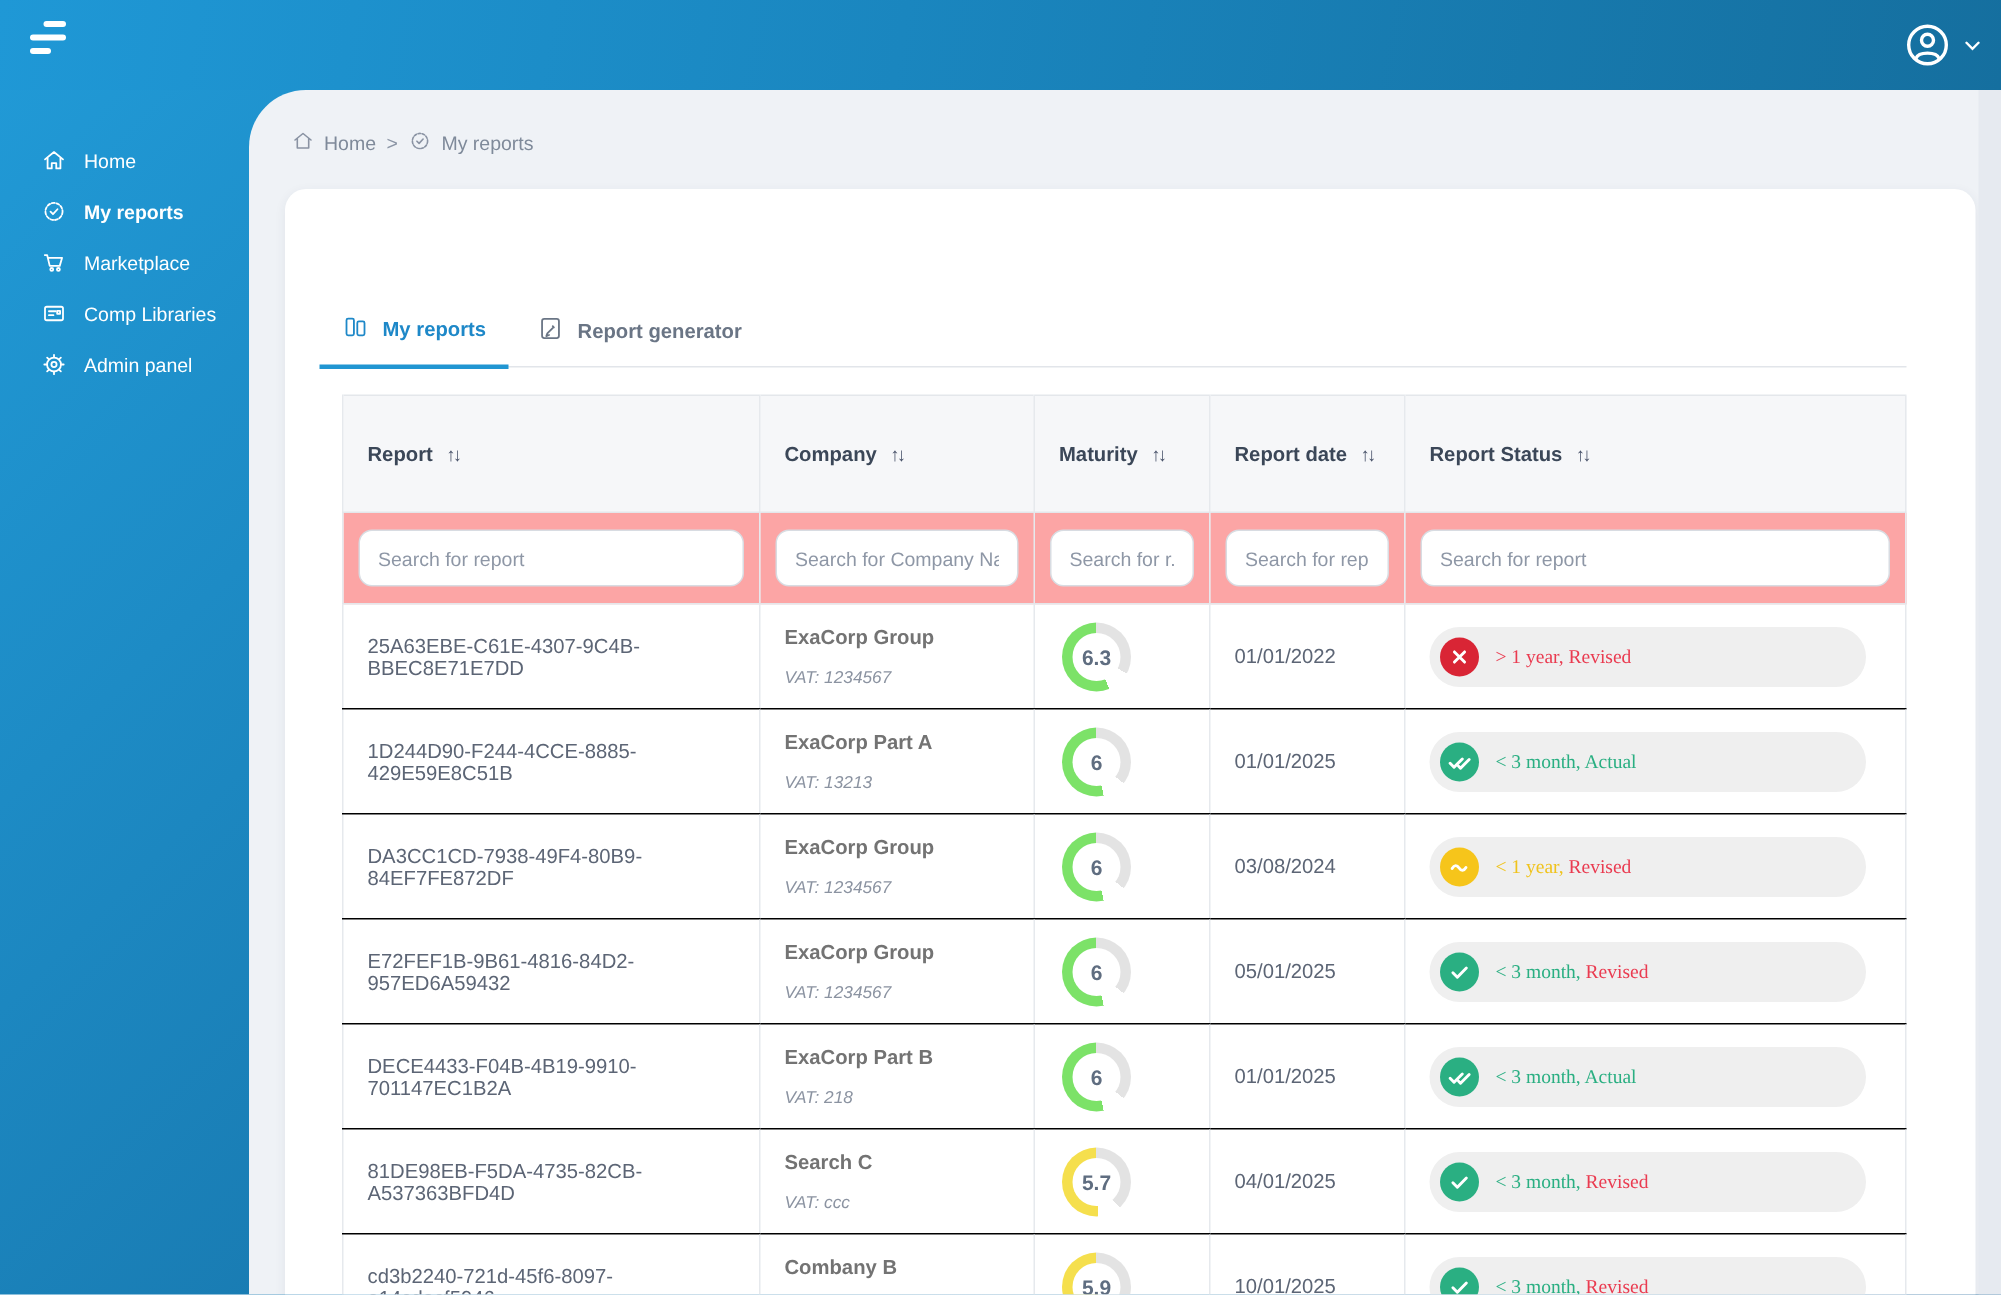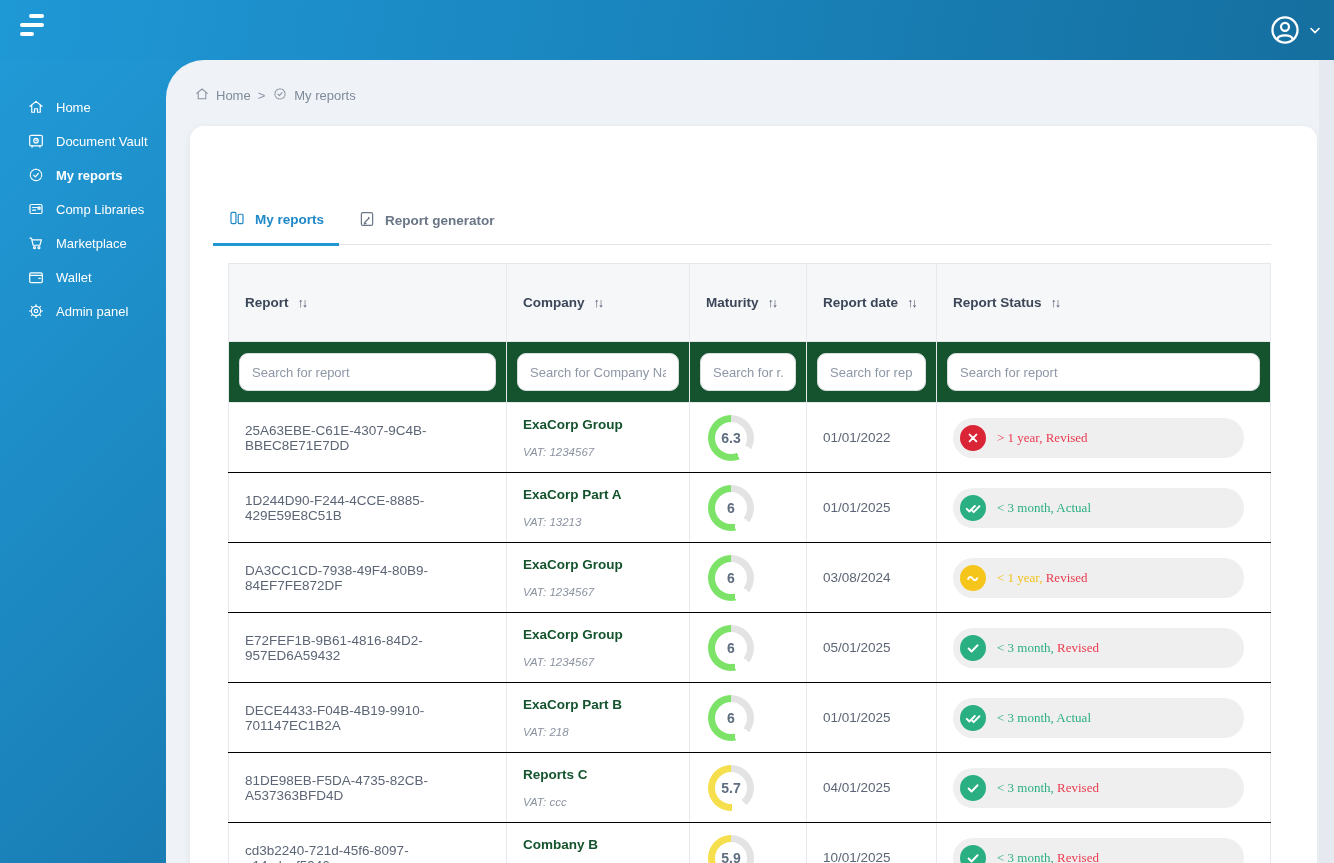--- a/index.html
+++ b/index.html
@@ -51,28 +51,28 @@
   .tab.active svg{stroke:#1e88c8;}
   .tab:not(.active) svg{stroke:#6a7585;}
   
   table{border-collapse:collapse;table-layout:fixed;width:1042px;margin-top:18px;
         border:1px solid #e4e7eb;border-bottom:none;}
   th,td{border-left:1px solid #e6e9ed;border-right:1px solid #e6e9ed;}
   thead th{background:#f6f7f9;border-bottom:1px solid #e4e7eb;text-align:left;
            padding:31px 16px;font-size:13.5px;color:#3b4758;cursor:pointer;}
   .th-inner{display:flex;align-items:center;gap:9px;font-weight:bold;}
   .sort{font-size:12.5px;color:#49536a;letter-spacing:-2px;font-weight:normal;}
-  .search-row td{background:#14532d;border-bottom:1px solid #e4e7eb;padding:11px 10px;}
+  .search-row td{background:#fca5a5;border-bottom:1px solid #e4e7eb;padding:11px 10px;}
   .search-input{width:100%;height:38px;box-sizing:border-box;border:1px solid #d8dce2;
                 border-radius:9px;padding:0 12px;font-size:13px;color:#5c6575;
                 font-family:"Liberation Sans",sans-serif;outline:none;background:#fff;}
   .search-input::placeholder{color:#8e97a6;}
   tbody td{background:#fff;border-bottom:1px solid #000000;height:69px;padding:0 16px;
            font-size:13.5px;color:#5c6575;}
-  .company-name{font-weight:bold;color:#14532d;}
+  .company-name{font-weight:bold;color:#737373;}
   .company-vat{font-style:italic;font-size:11.5px;color:#8b93a1;margin-top:14px;}
   
   .gauge{width:46px;height:46px;border-radius:50%;position:relative;margin-left:2px;}
   .gauge-inner{position:absolute;left:7px;top:7px;width:32px;height:32px;border-radius:50%;
                background:#fff;display:flex;align-items:center;justify-content:center;
                font-size:14px;font-weight:bold;color:#5f6d80;}
   
   .status-pill{display:flex;align-items:center;height:40px;border-radius:20px;background:#efefef;
                width:calc(100% - 10px);padding-left:7px;box-sizing:border-box;}
   .status-dot{width:26px;height:26px;border-radius:50%;flex:0 0 26px;display:flex;
@@ -109,68 +109,48 @@
 <div class="sidebar">
   <div class="nav">
       <div class="nav-item">
         <span class="nav-icon">
           <svg viewBox="0 0 24 24">
             <path d="M4 11 L12 4.5 L20 11 M6.3 9.5 V19 H10 V14.3 H14 V19 H17.7 V9.5"></path>
           </svg>
         </span>
         <span>Home</span>
       </div>
+      <div class="nav-item active">
+        <span class="nav-icon">
+          <svg viewBox="0 0 24 24">
+            <circle cx="12" cy="12" r="7.6" stroke-dasharray="2.6 1.6"></circle>
+            <path d="M8.9 12.2 l2.2 2.2 4-4.4"></path>
+          </svg>
+        </span>
+        <span>My reports</span>
+      </div>
       <div class="nav-item">
         <span class="nav-icon">
           <svg viewBox="0 0 24 24">
-            <rect x="3.6" y="4.6" width="16.8" height="13.8" rx="1.8"></rect>
-            <circle cx="12" cy="11.5" r="3"></circle>
-            <path d="M12 10.4 v1.1 h1.1 M6.8 18.4 v1.8 M17.2 18.4 v1.8"></path>
-          </svg>
-        </span>
-        <span>Document Vault</span>
-      </div>
-      <div class="nav-item active">
-        <span class="nav-icon">
-          <svg viewBox="0 0 24 24">
-            <circle cx="12" cy="12" r="7.6" stroke-dasharray="2.6 1.6"></circle>
-            <path d="M8.9 12.2 l2.2 2.2 4-4.4"></path>
-          </svg>
-        </span>
-        <span>My reports</span>
+            <path d="M3.8 5.4 h2.1 l2.3 9.6 h8.9 l2.1-7.2 H7.1"></path>
+            <circle cx="10" cy="18.2" r="1.3"></circle>
+            <circle cx="15.9" cy="18.2" r="1.3"></circle>
+          </svg>
+        </span>
+        <span>Marketplace</span>
       </div>
       <div class="nav-item">
         <span class="nav-icon">
           <svg viewBox="0 0 24 24">
             <rect x="4" y="6" width="16" height="12" rx="1.6"></rect>
             <path d="M7.5 10 h6 M7.5 13.5 h4"></path>
             <rect x="14.8" y="9.6" width="2.6" height="2.6"></rect>
           </svg>
         </span>
         <span>Comp Libraries</span>
-      </div>
-      <div class="nav-item">
-        <span class="nav-icon">
-          <svg viewBox="0 0 24 24">
-            <path d="M3.8 5.4 h2.1 l2.3 9.6 h8.9 l2.1-7.2 H7.1"></path>
-            <circle cx="10" cy="18.2" r="1.3"></circle>
-            <circle cx="15.9" cy="18.2" r="1.3"></circle>
-          </svg>
-        </span>
-        <span>Marketplace</span>
-      </div>
-      <div class="nav-item">
-        <span class="nav-icon">
-          <svg viewBox="0 0 24 24">
-            <rect x="3.6" y="6.6" width="16.8" height="12.8" rx="1.8"></rect>
-            <path d="M3.6 9.8 h16.8"></path>
-            <path d="M15.6 13.8 h2.2"></path>
-          </svg>
-        </span>
-        <span>Wallet</span>
       </div>
       <div class="nav-item">
         <span class="nav-icon">
           <svg viewBox="0 0 24 24">
             <circle cx="12" cy="12" r="6.2"></circle>
             <circle cx="12" cy="12" r="2.3"></circle>
             <path d="M12 3.4v2.2 M12 18.4v2.2 M3.4 12h2.2 M18.4 12h2.2 M5.9 5.9l1.6 1.6 M16.5 16.5l1.6 1.6 M18.1 5.9l-1.6 1.6 M7.5 16.5l-1.6 1.6"></path>
           </svg>
         </span>
         <span>Admin panel</span>
@@ -385,21 +365,21 @@
                     <path d="M5.6 14 l3.1 3.1 L15.2 10.6 M12.3 16.4 l1.5 1.5 L20.6 11"></path>
                   </svg>
                 </span>
                 <span class="status-text"><span style="color: rgb(42, 175, 130);">&lt; 3 month, </span><span style="color: rgb(42, 175, 130);">Actual</span></span>
               </div>
             </td>
           </tr>
           <tr>
             <td><span>81DE98EB-F5DA-4735-82CB-A537363BFD4D</span></td>
             <td>
-              <div class="company-name">Reports C</div>
+              <div class="company-name">Search C</div>
               <div class="company-vat">VAT: ccc</div>
             </td>
             <td>
               <div class="gauge" style="background: conic-gradient(rgb(227, 227, 227) 0deg, rgb(227, 227, 227) 137.6deg, rgb(255, 255, 255) 137.6deg, rgb(255, 255, 255) 177.6deg, rgb(245, 223, 77) 177.6deg, rgb(245, 223, 77) 360deg);">
                 <div class="gauge-inner">5.7</div>
               </div>
             </td>
             <td><span>04/01/2025</span></td>
             <td>
               <div class="status-pill">

